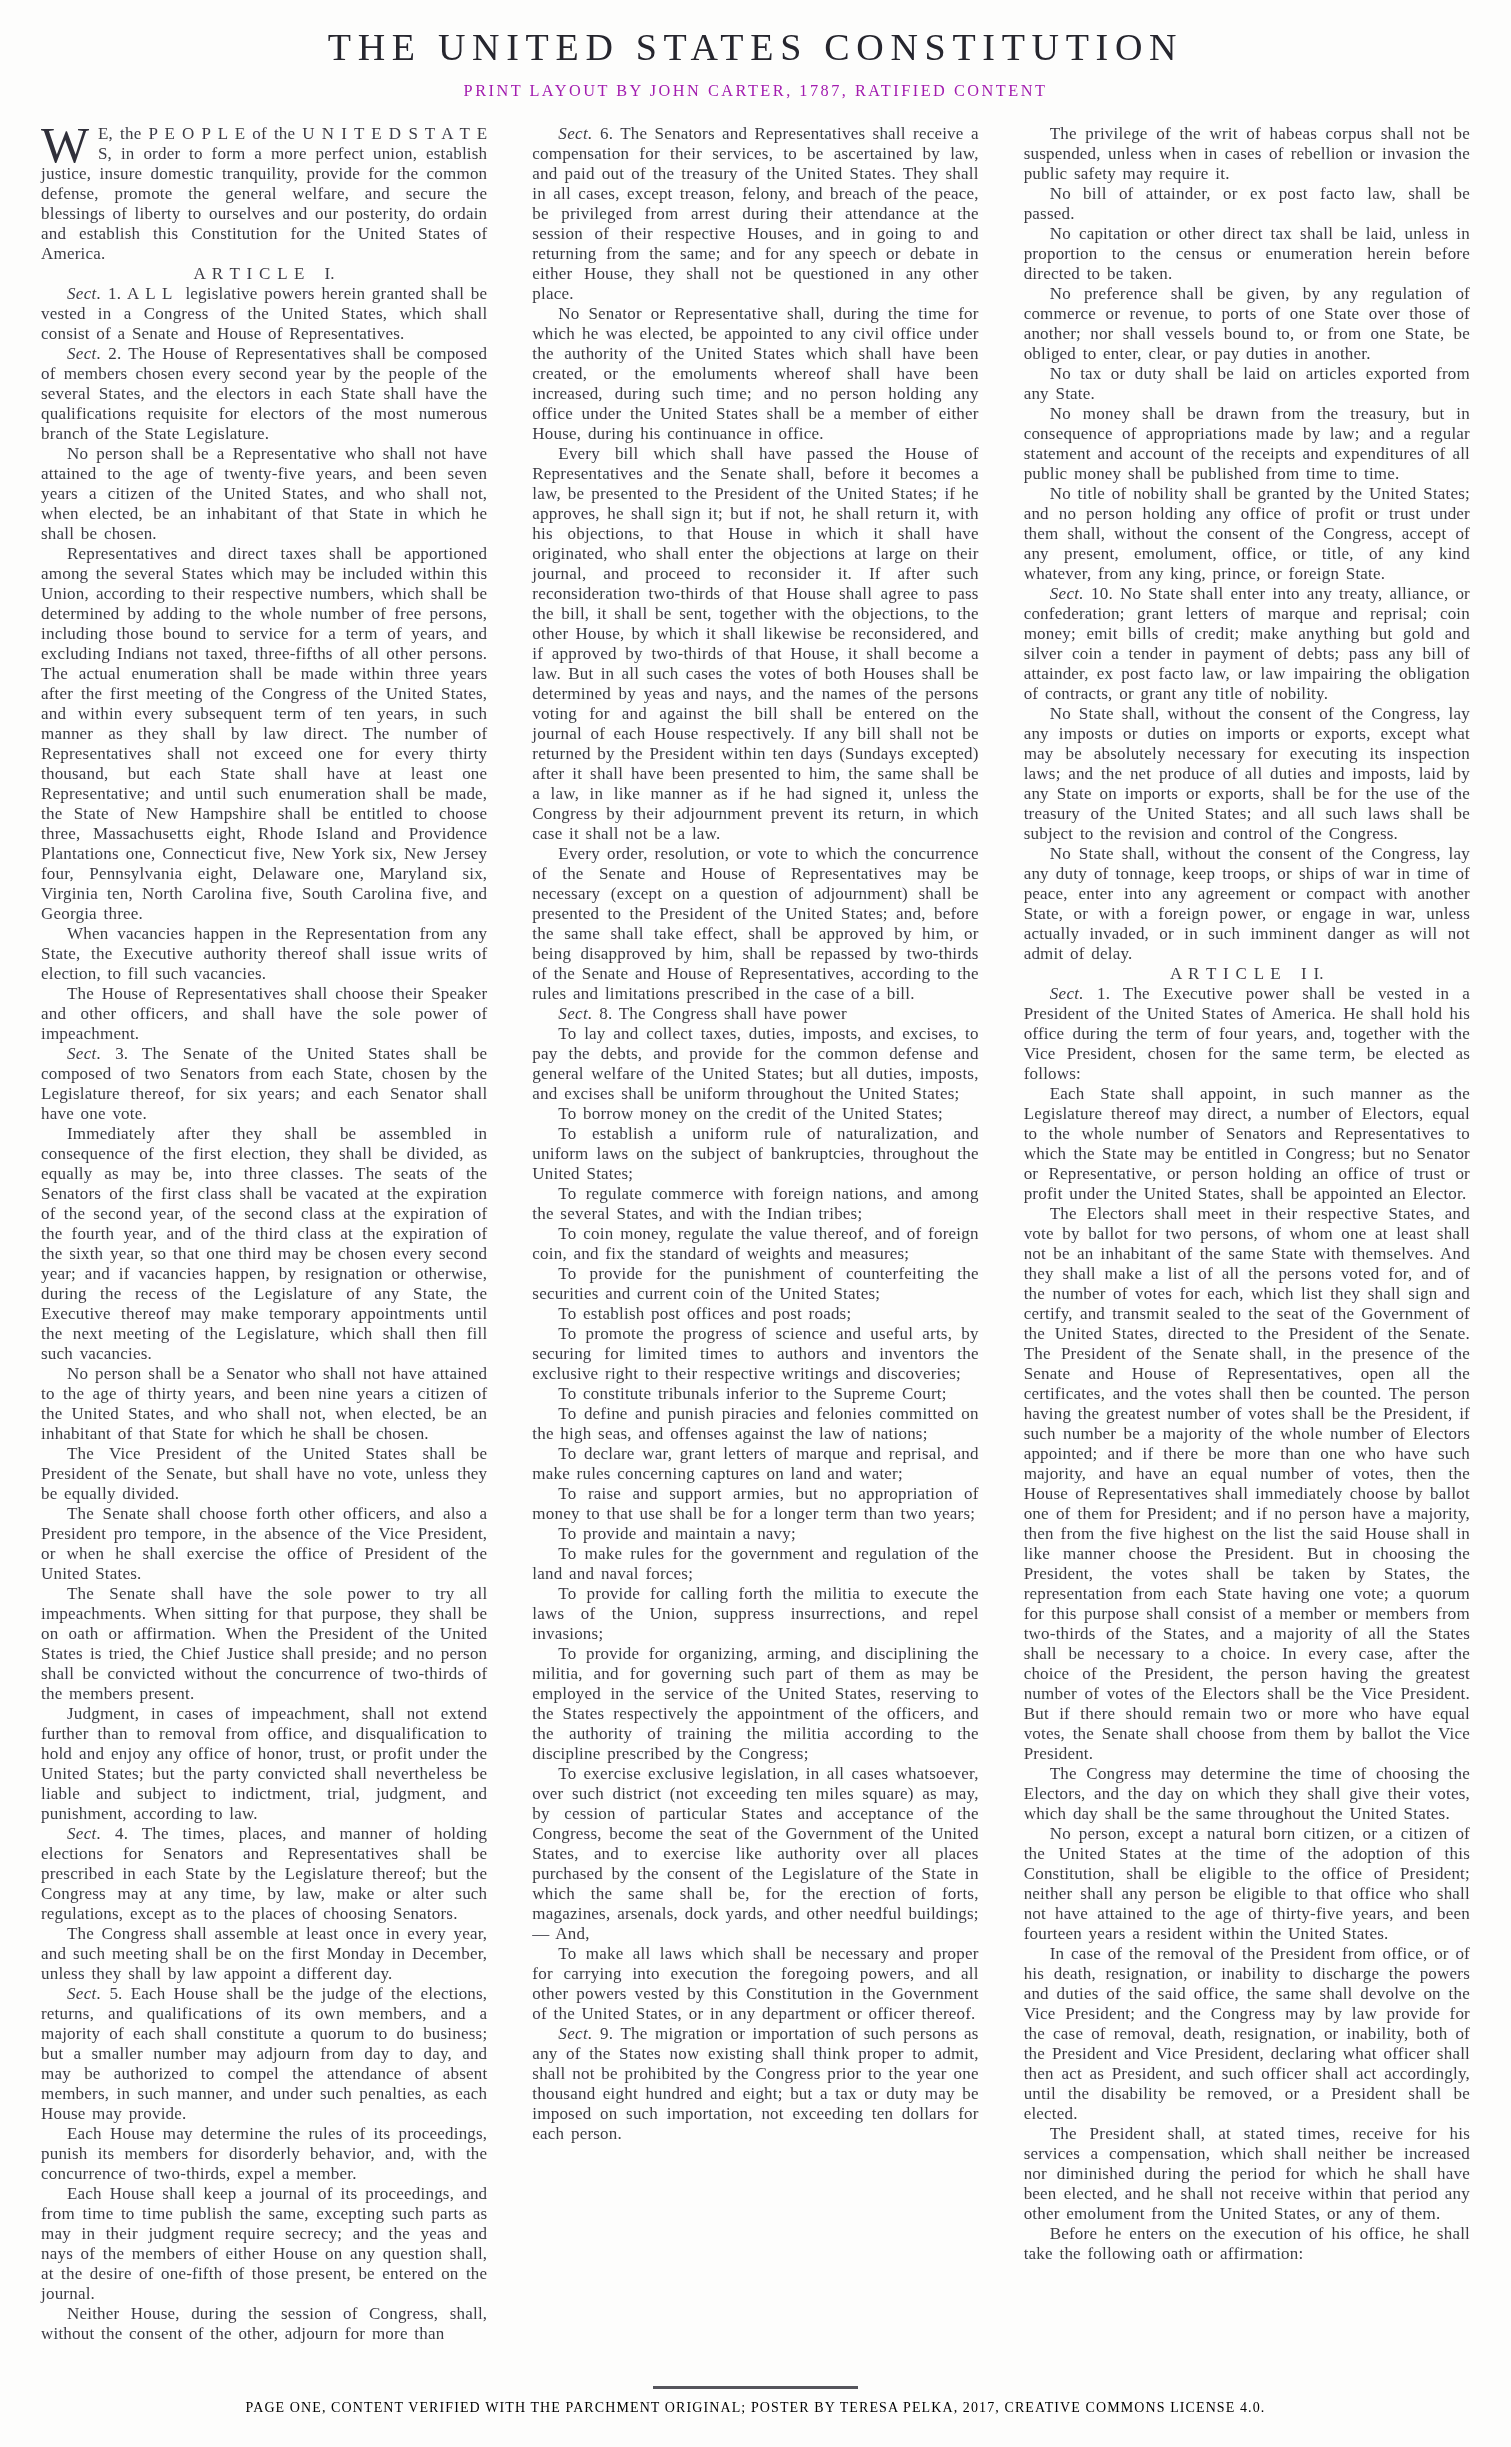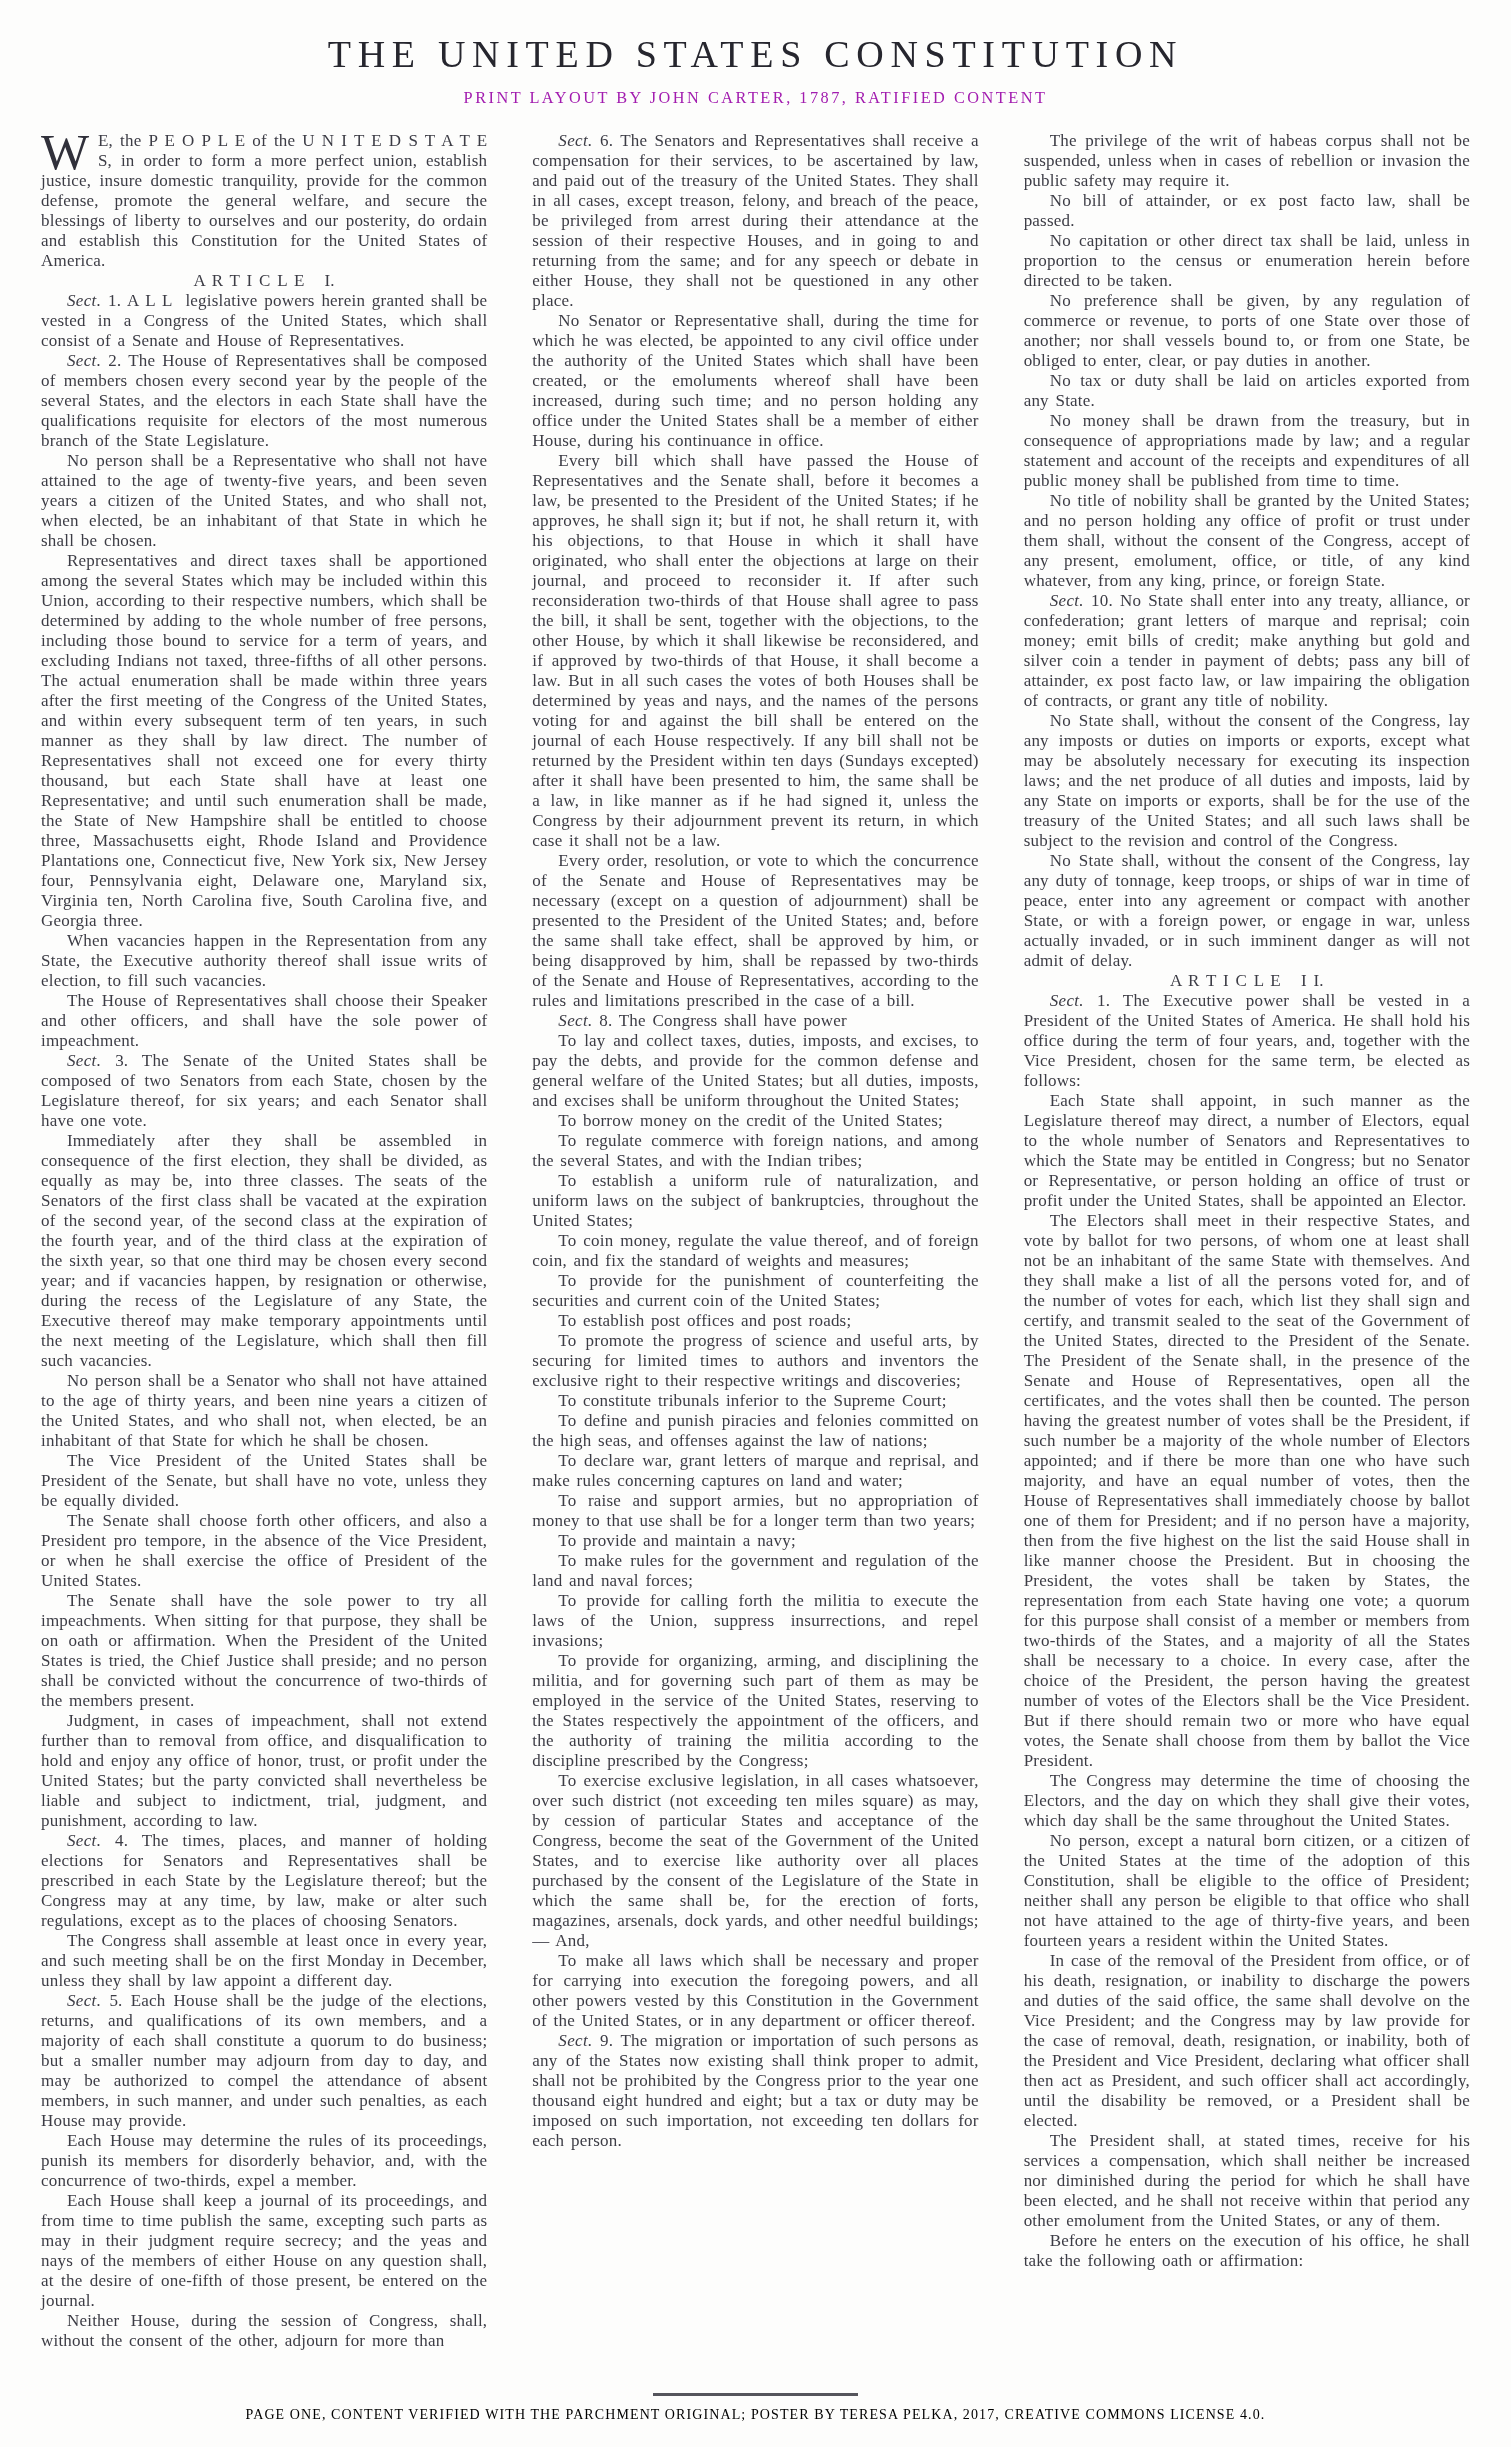--- a/index.html
+++ b/index.html
@@ -11,21 +11,21 @@
     width: 1511px;
     height: 2447px;
     overflow: hidden;
     font-family: "Liberation Serif", "DejaVu Serif", serif;
     color: #3c3c45;
   }
   .page {
     width: 100%;
     height: 100%;
     box-sizing: border-box;
-    padding-top: 32px;
+    padding-top: 25px;
   }
   .masthead { text-align: center; }
   .title {
     margin: 0;
     font-size: 38px;
     font-weight: 500;
     letter-spacing: 6.7px;
     color: #26262e;
     white-space: nowrap;
   }
@@ -131,22 +131,22 @@
         <p class="para">Neither House, during the session of Congress, shall, without the consent of the other, adjourn for more than</p>
       </div>
     <div class="col">
         <p class="para"><i>Sect.</i> 6. The Senators and Representatives shall receive a compensation for their services, to be ascertained by law, and paid out of the treasury of the United States. They shall in all cases, except treason, felony, and breach of the peace, be privileged from arrest during their attendance at the session of their respective Houses, and in going to and returning from the same; and for any speech or debate in either House, they shall not be questioned in any other place.</p>
         <p class="para">No Senator or Representative shall, during the time for which he was elected, be appointed to any civil office under the authority of the United States which shall have been created, or the emoluments whereof shall have been increased, during such time; and no person holding any office under the United States shall be a member of either House, during his continuance in office.</p>
         <p class="para">Every bill which shall have passed the House of Representatives and the Senate shall, before it becomes a law, be presented to the President of the United States; if he approves, he shall sign it; but if not, he shall return it, with his objections, to that House in which it shall have originated, who shall enter the objections at large on their journal, and proceed to reconsider it. If after such reconsideration two-thirds of that House shall agree to pass the bill, it shall be sent, together with the objections, to the other House, by which it shall likewise be reconsidered, and if approved by two-thirds of that House, it shall become a law. But in all such cases the votes of both Houses shall be determined by yeas and nays, and the names of the persons voting for and against the bill shall be entered on the journal of each House respectively. If any bill shall not be returned by the President within ten days (Sundays excepted) after it shall have been presented to him, the same shall be a law, in like manner as if he had signed it, unless the Congress by their adjournment prevent its return, in which case it shall not be a law.</p>
         <p class="para">Every order, resolution, or vote to which the concurrence of the Senate and House of Representatives may be necessary (except on a question of adjournment) shall be presented to the President of the United States; and, before the same shall take effect, shall be approved by him, or being disapproved by him, shall be repassed by two-thirds of the Senate and House of Representatives, according to the rules and limitations prescribed in the case of a bill.</p>
         <p class="para"><i>Sect.</i> 8. The Congress shall have power</p>
         <p class="para">To lay and collect taxes, duties, imposts, and excises, to pay the debts, and provide for the common defense and general welfare of the United States; but all duties, imposts, and excises shall be uniform throughout the United States;</p>
         <p class="para">To borrow money on the credit of the United States;</p>
+        <p class="para">To establish a uniform rule of naturalization, and uniform laws on the subject of bankruptcies, throughout the United States;</p>
         <p class="para">To regulate commerce with foreign nations, and among the several States, and with the Indian tribes;</p>
-        <p class="para">To establish a uniform rule of naturalization, and uniform laws on the subject of bankruptcies, throughout the United States;</p>
         <p class="para">To coin money, regulate the value thereof, and of foreign coin, and fix the standard of weights and measures;</p>
         <p class="para">To provide for the punishment of counterfeiting the securities and current coin of the United States;</p>
         <p class="para">To establish post offices and post roads;</p>
         <p class="para">To promote the progress of science and useful arts, by securing for limited times to authors and inventors the exclusive right to their respective writings and discoveries;</p>
         <p class="para">To constitute tribunals inferior to the Supreme Court;</p>
         <p class="para">To define and punish piracies and felonies committed on the high seas, and offenses against the law of nations;</p>
         <p class="para">To declare war, grant letters of marque and reprisal, and make rules concerning captures on land and water;</p>
         <p class="para">To raise and support armies, but no appropriation of money to that use shall be for a longer term than two years;</p>
         <p class="para">To provide and maintain a navy;</p>
         <p class="para">To make rules for the government and regulation of the land and naval forces;</p>

